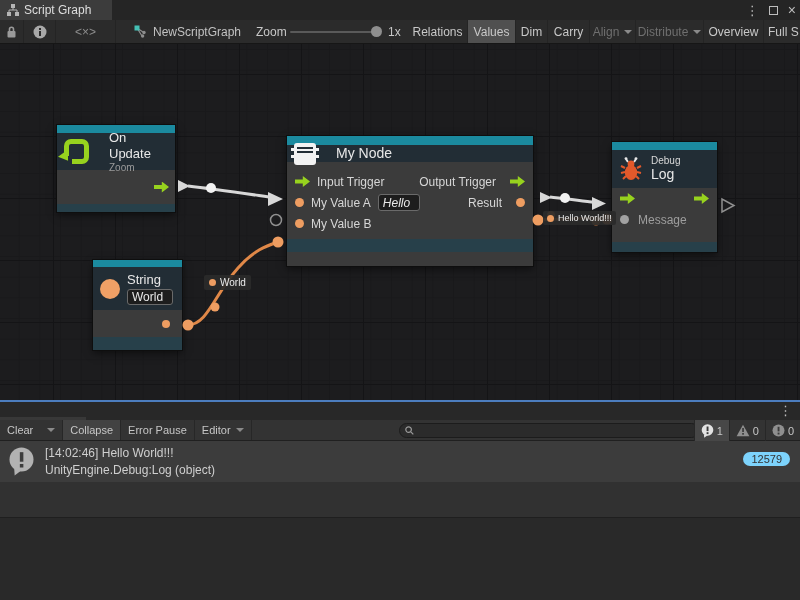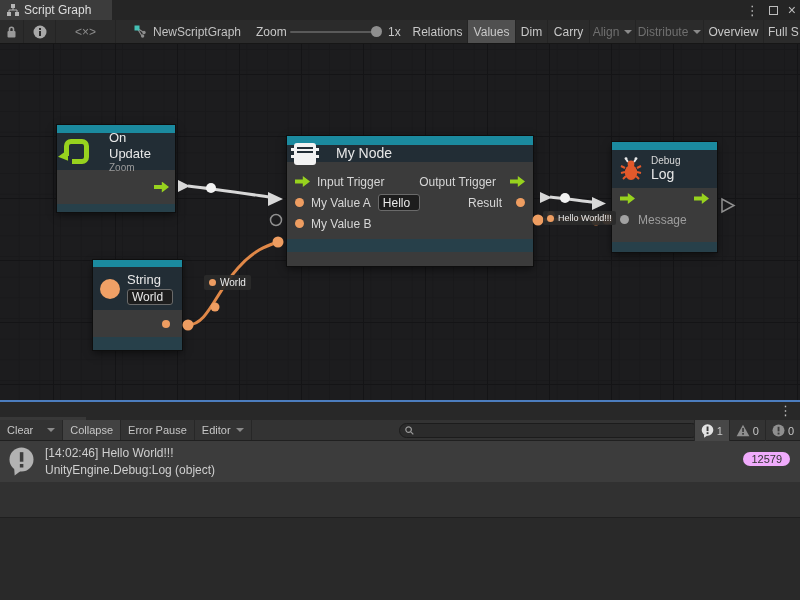--- a/index.html
+++ b/index.html
@@ -93,21 +93,21 @@
   .cbtn-on { background:#424242; }
   .searchbox { position:absolute; left:399px; top:3px; width:300px; height:15px; background:#2b2b2b;
     border:1px solid #1c1c1c; border-radius:8px; display:flex; align-items:center; padding:0 5px; gap:4px; }
   .counts { position:absolute; right:0; top:0; height:21px; display:flex; }
   .countbtn { display:flex; align-items:center; gap:3px; padding:0 6px; border-left:1px solid #272727; color:#c6c6c6; }
   .countbtn.active { background:#474747; }
   .c-list { position:absolute; left:0; top:41px; width:800px; height:76px; background:#313131; }
   .c-entry { position:absolute; left:0; top:0; width:800px; height:41px; background:#3c3c3c;
     display:flex; align-items:center; gap:10px; padding:0 8px; }
   .c-lines { font-size:12px; color:#cfcfcf; line-height:17px; }
-  .c-badge { position:absolute; right:10px; top:11px; background:#f0abfc; color:#333;
+  .c-badge { position:absolute; right:10px; top:11px; background:#7dd3fc; color:#333;
     font-size:11px; border-radius:9px; padding:1px 8px; }
   .c-detail { position:absolute; left:0; top:117px; width:800px; height:83px; background:#292929; border-top:1px solid #1f1f1f; }
 </style>
 </head>
 <body>
 
 <div id="stage">
 
   <div class="win-tabbar">
     <div class="win-tab">
@@ -202,21 +202,21 @@
       <div class="prow" style="gap:7px;">
         <span class="arrow-green"></span>
         <span class="plabel">Input Trigger</span>
         <span class="spacer"></span>
         <span class="plabel">Output Trigger</span>
         <span class="arrow-green" style="margin-left:7px;"></span>
       </div>
       <div class="prow" style="gap:7px;">
         <span class="dot dot-orange"></span>
         <span class="plabel">My Value A</span>
-        <input class="ifield" style="width: 42px;" value="Hello">
+        <input class="ifield" style="width: 42px; font-style: italic;" value="Hello">
         <span class="spacer"></span>
         <span class="plabel">Result</span>
         <span class="dot dot-orange" style="margin-left:7px;"></span>
       </div>
       <div class="prow" style="gap:7px;">
         <span class="dot dot-orange"></span>
         <span class="plabel">My Value B</span>
       </div>
     </div>
     <div class="nfoot" style="height:13px;"></div>

